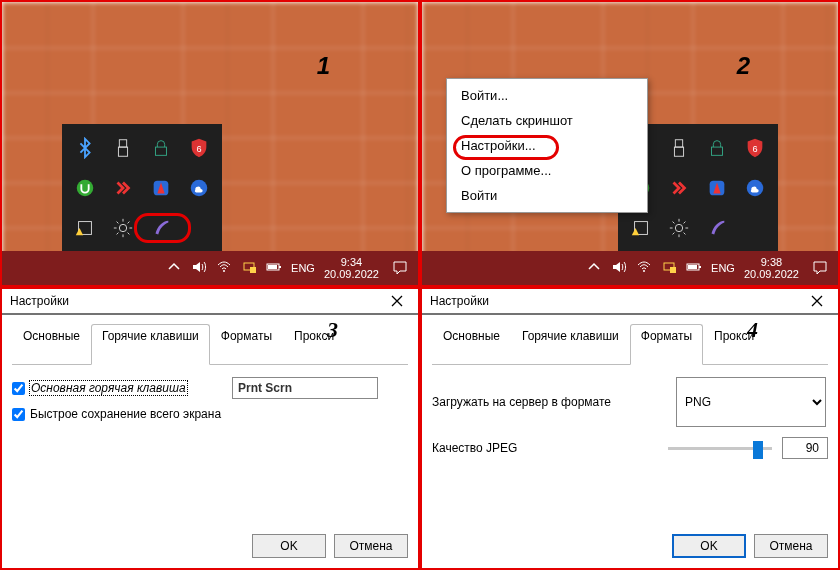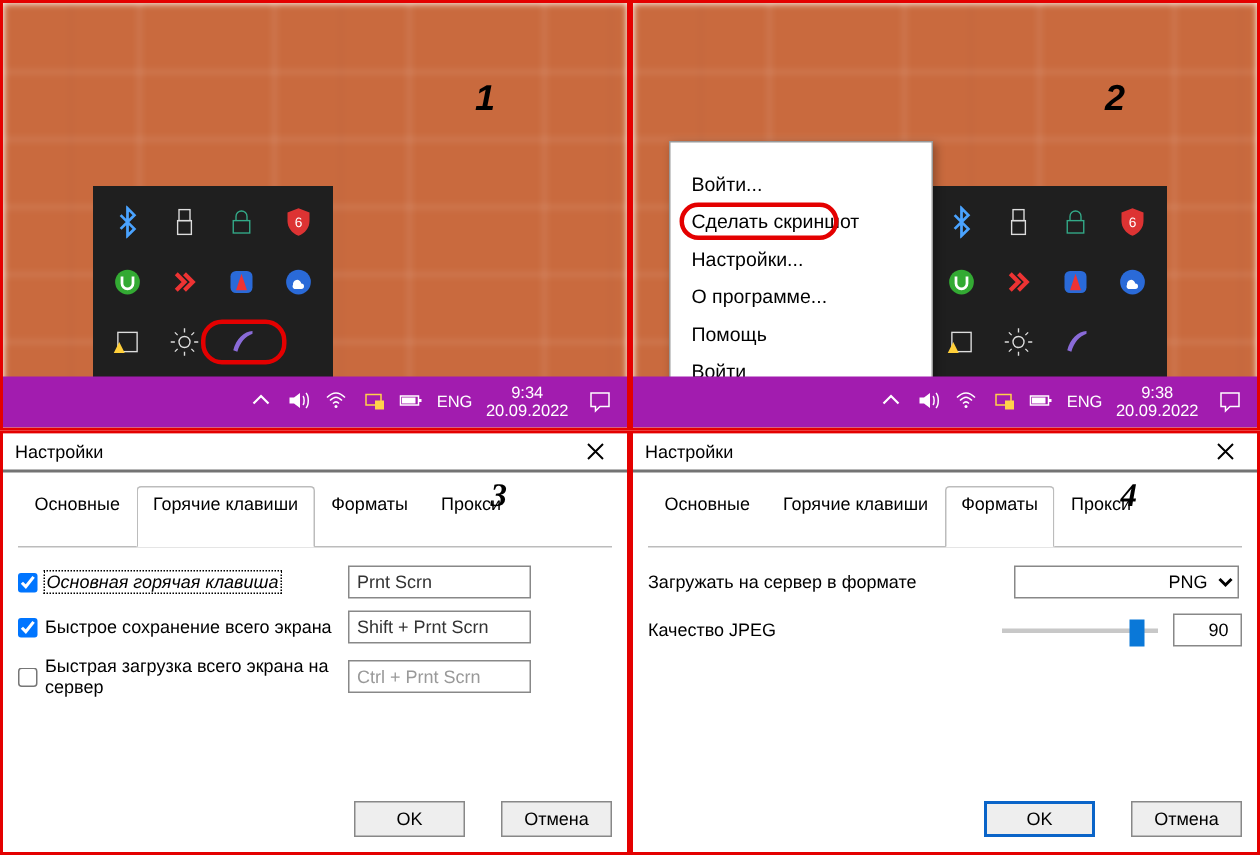--- a/index.html
+++ b/index.html
@@ -32,64 +32,64 @@
     display: grid; grid-template-columns: repeat(4, 1fr); grid-template-rows: repeat(3, 1fr);
     padding: 4px;
   }
   .tray-ic { display: flex; align-items: center; justify-content: center; font-size: 18px; position: relative; }
   .tray-ic svg { width: 22px; height: 22px; }
   .red-ring { position:absolute; border:3px solid #e40000; border-radius:14px; }
   .ring1 { left:132px; top:211px; width:57px; height:30px; }
   
   .taskbar {
     position: absolute; left:0; right:0; bottom:0; height:34px;
-    background:#a21caf; color:#fff; display:flex; align-items:center; justify-content:flex-end;
+    background:#7f1d1d; color:#fff; display:flex; align-items:center; justify-content:flex-end;
     gap:8px; padding:0 6px; font-size:11px;
   }
   .taskbar .sys { display:flex; align-items:center; gap:9px; }
   .taskbar .time { text-align:center; line-height:1.1; font-size:11px; margin-left:0; }
   .taskbar .action { width:24px; height:24px; display:flex; align-items:center; justify-content:center; }
   .taskbar svg { width:16px; height:16px; }
   
   
   .ctx {
-    position: absolute; left: 24px; top: 92px;
-    width: 176px; background:#fff; border:1px solid #999;
+    position: absolute; left: 24px; top: 76px;
+    width: 202px; background:#fff; border:1px solid #999;
     box-shadow: 2px 2px 6px rgba(0,0,0,0.3);
-    padding:15px 0;
+    padding:4px 0;
   }
   .ctx-item { padding:5px 14px; font-size:13px; color:#000; white-space:nowrap; }
   .ctx-item.hl { position:relative; }
   .ring2 { left:31px; top:133px; width:106px; height:25px; }
   
   
   .dlg { position:absolute; inset:0; background:#fff; display:flex; flex-direction:column; }
   .titlebar { height:26px; display:flex; align-items:center; justify-content:space-between; padding:0 4px 0 8px; font-size:12px; color:#000; border-bottom:2px solid #737373; }
   .titlebar .close { width:34px; height:20px; display:flex; align-items:center; justify-content:center; }
   .dlg-body { flex:1; padding:8px 10px 6px 10px; position:relative; }
   .dlg .num { position:absolute; right:80px; top:4px; font:bold italic 22px/1 "Segoe UI"; color:#000; }
   
   .tabs { display:flex; border-bottom:1px solid #bcbcbc; margin-bottom:12px; }
   .tab { padding:4px 10px 21px 10px; font-size:12px; color:#000; border:1px solid transparent; position:relative; top:1px; }
   .tab.active { border:1px solid #bcbcbc; border-bottom:1px solid #fff; background:#fff; border-radius:3px 3px 0 0; }
   
   .hk-row { display:flex; align-items:center; gap:10px; margin:8px 0; }
   .hk-row label { display:flex; align-items:center; gap:5px; font-size:12px; width:210px; }
-  .hk-input { width:122px; padding:3px 5px; border:1px solid #888; font-size:12px; color:#333; }
+  .hk-input { width:146px; padding:3px 5px; border:1px solid #888; font-size:12px; color:#333;font-weight:bold; }
   .hk-input.dis { color:#999; }
   input[type=checkbox] { width:13px; height:13px; }
   .dashed { outline:1px dotted #000; padding:0 1px;font-style:italic; }
   
-  .btnbar { display:flex; justify-content:flex-end; gap:24px; padding:8px 10px 10px 10px; }
+  .btnbar { display:flex; justify-content:flex-end; gap:8px; padding:8px 10px 10px 10px; }
   .btn { min-width:74px; padding:4px 10px; border:1px solid #888; background:#eee; font-size:12px; text-align:center; }
   .btn.primary { border:2px solid #0a64c8; padding:3px 9px; }
   
   .fm-row { display:flex; align-items:center; gap:24px; margin:10px 0; }
   .fm-label { font-size:12px; width:220px; }
-  select.sel { width:150px; padding:2px 4px; border:1px solid #888; font-size:12px; background:#fff;text-align:right; }
+  select.sel { width:150px; padding:16px 4px; border:1px solid #888; font-size:12px; background:#fff; }
   .slider-wrap { display:flex; align-items:center; gap:10px; }
   .slider { position:relative; width:104px; height:20px; }
   .slider .track { position:absolute; left:0; right:0; top:9px; height:3px; background:#c8c8c8; }
   .slider .thumb { position:absolute; top:3px; width:10px; height:18px; background:#0a78d8; }
   .qbox { width:46px; padding:3px 8px; border:1px solid #888; text-align:right; font-size:12px; }
   
   
   .tray2 { position: absolute; left: 196px; top: 122px; width:160px; height:128px; background:#1f1f1f; display:grid; grid-template-columns:repeat(4,1fr); grid-template-rows:repeat(3,1fr); padding:4px; overflow:hidden; }
   .clip-left { clip-path: inset(0 0 0 0); }
   
@@ -276,21 +276,20 @@
           </svg>
         </div>
         <div class="tray-ic"></div>
       </div>
 
     <div class="ctx">
         <div class="ctx-item">Войти...</div>
         <div class="ctx-item">Сделать скриншот</div>
         <div class="ctx-item hl">Настройки...</div>
         <div class="ctx-item">О программе...</div>
-        <div class="ctx-item">Помощь</div>
         <div class="ctx-item">Войти</div>
       </div>
     <div class="red-ring ring2"></div>
 
     <div class="taskbar">
       <div class="sys">
         <span><svg viewBox="0 0 16 16">
               <path d="M3 10l5-5 5 5" stroke="#fff" stroke-width="1.5" fill="none"></path>
             </svg></span>
         <span><svg viewBox="0 0 16 16">
@@ -348,28 +347,20 @@
                 <input type="checkbox" checked="" style="">
                 <span class="dashed">Основная горячая клавиша</span>
               </label>
               <input class="hk-input" value="Prnt Scrn" style="">
             </div>
             <div class="hk-row">
               <label>
                 <input type="checkbox" checked="" style="">
                 <span>Быстрое сохранение всего экрана</span>
               </label>
-              <input class="hk-input" value="Shift + Prnt Scrn" style="">
-            </div>
-            <div class="hk-row">
-              <label>
-                <input type="checkbox" style="">
-                <span>Быстрая загрузка всего экрана на сервер</span>
-              </label>
-              <input class="hk-input dis" value="Ctrl + Prnt Scrn" style="">
             </div>
           </div>
       </div>
       <div class="btnbar">
         <div class="btn">OK</div>
         <div class="btn">Отмена</div>
       </div>
     </div>
   </div>
 

